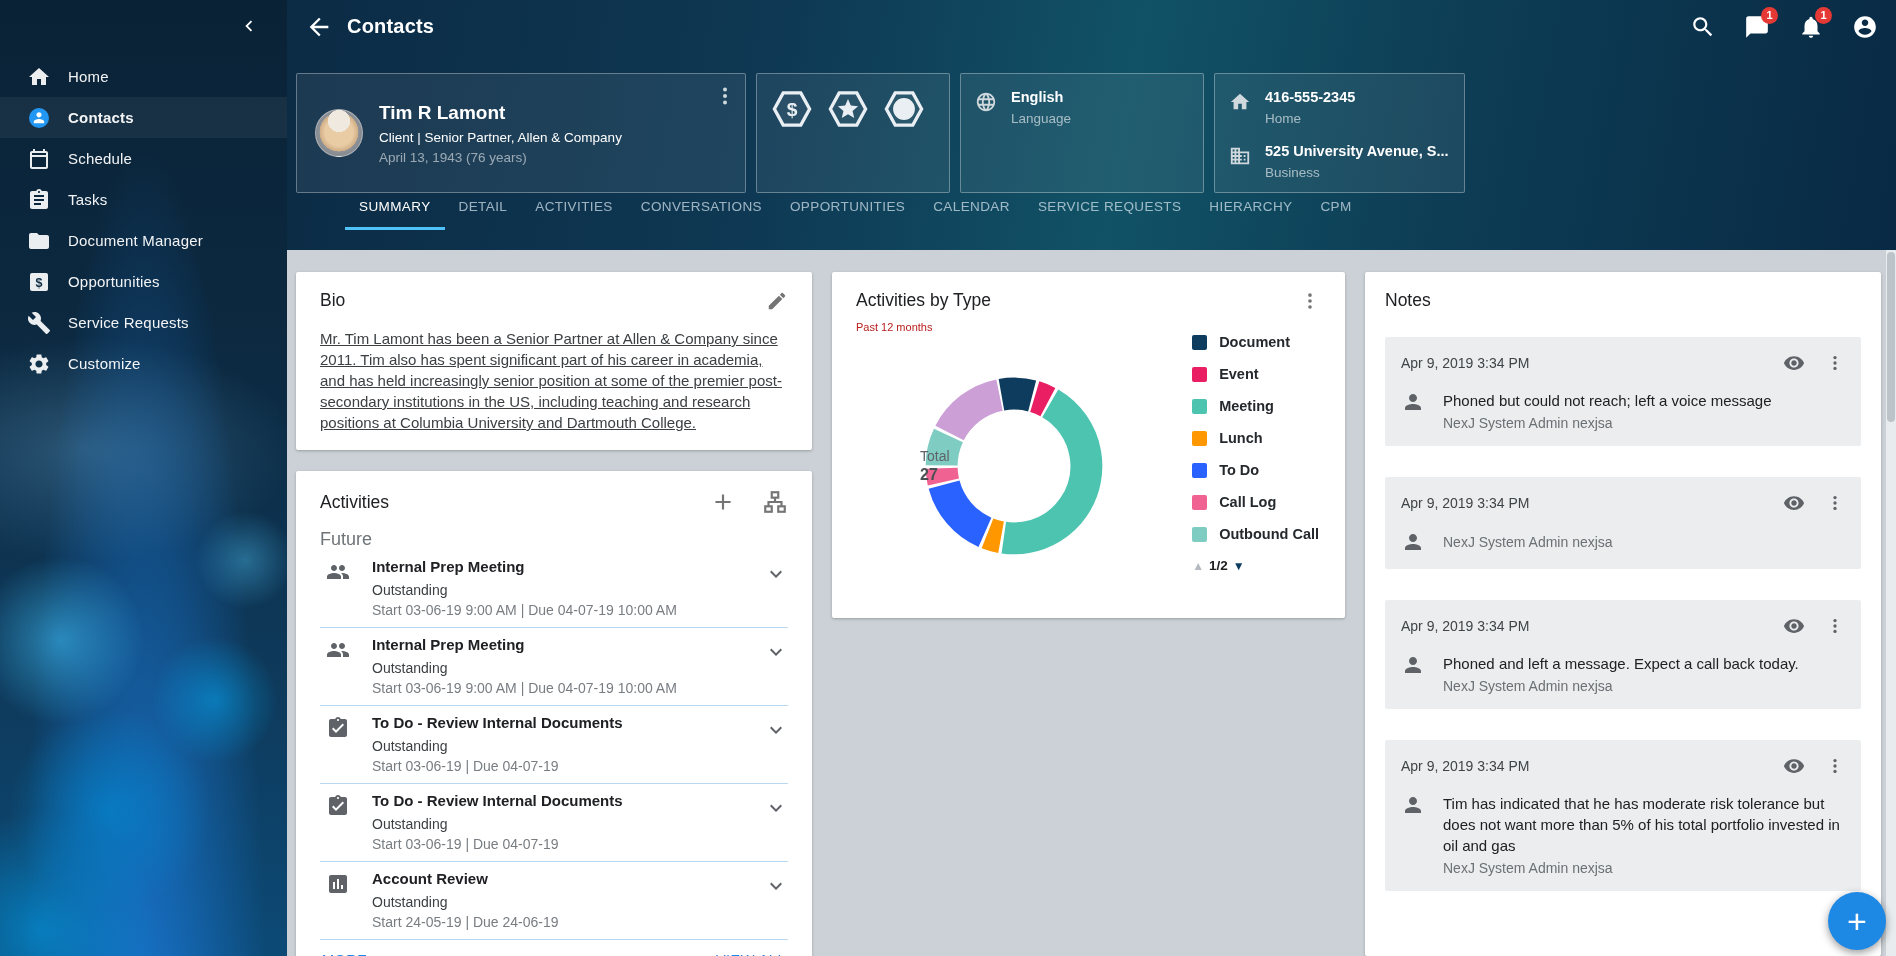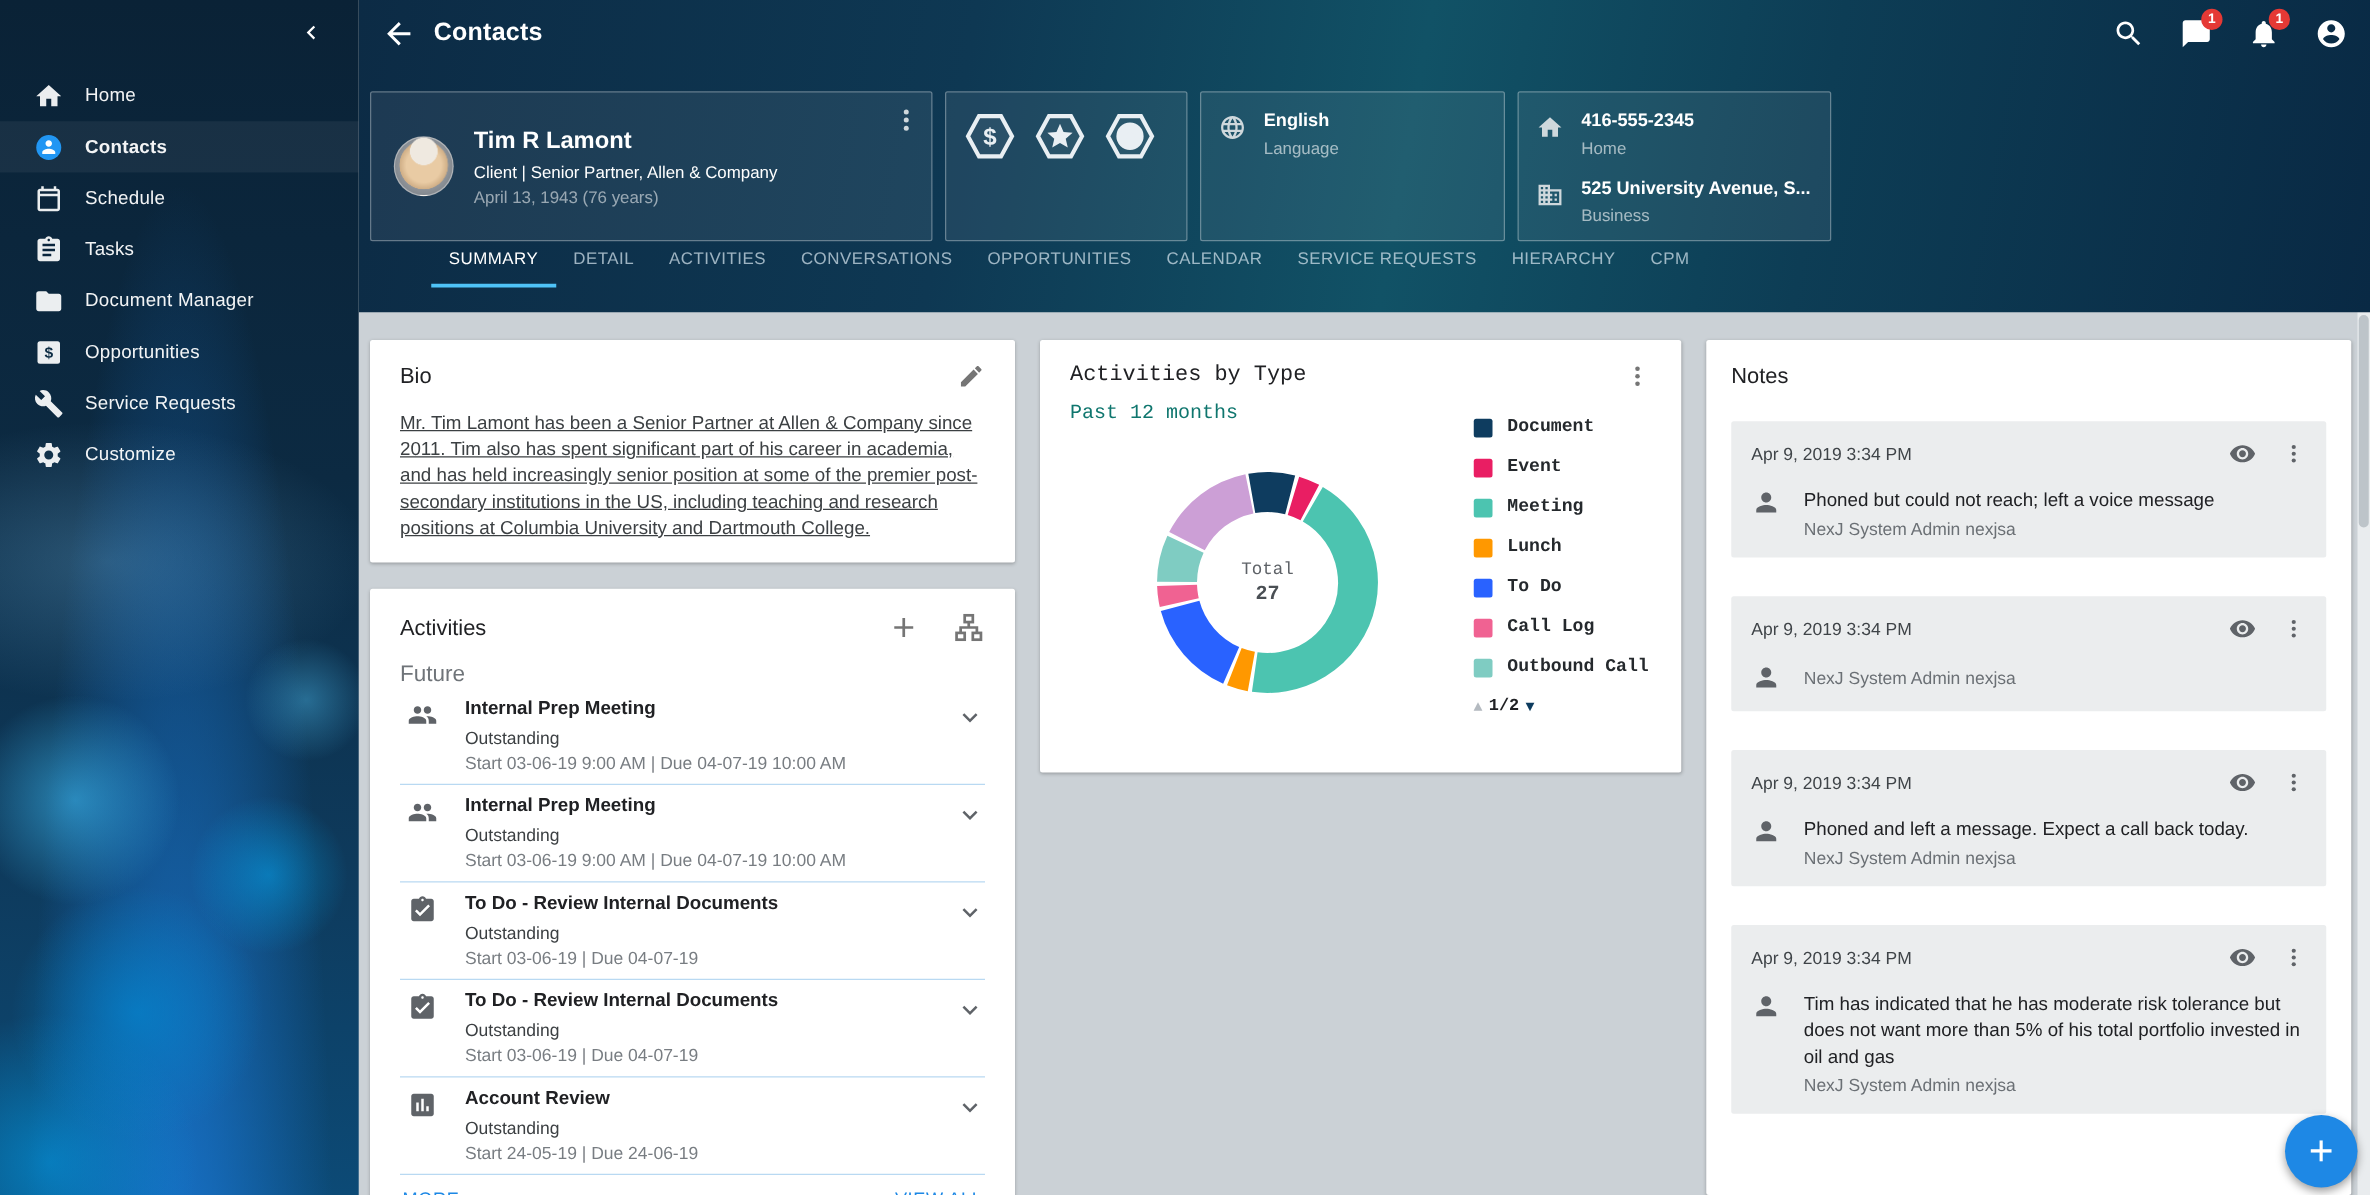--- a/index.html
+++ b/index.html
@@ -86,25 +86,25 @@
   .act-icon { width:24px; height:24px; color:#5f6368; margin:2px 22px 0 6px; flex-shrink:0; }
   .act-main { flex:1; }
   .act-title { font-size:15px; font-weight:700; color:#202124; line-height:18px; }
   .act-status { font-size:14px; color:#3c4043; margin-top:6px; line-height:17px; }
   .act-dates { font-size:14px; color:#787d82; margin-top:3px; line-height:17px; }
   .act-chevron { width:24px; height:24px; color:#5f6368; margin-top:4px; cursor:pointer; flex-shrink:0; }
   .act-footer { display:flex; justify-content:space-between; padding:12px 2px; }
   .link-btn { font-size:14.5px; font-weight:500; letter-spacing:.5px; color:#1d88e5; cursor:pointer; }
 
   
-  .chart-card { height:346px; padding:18px 24px; position:relative;font-family:Liberation Mono, monospace; }
+  .chart-card { height:346px; padding:18px 24px; position:relative; }
   .chart-head { display:flex; justify-content:space-between; align-items:flex-start; }
-  .chart-sub { font-size:16px; color:#0f766e; margin-top:9px; }
+  .chart-sub { font-size:11px; color:#b91c1c; margin-top:9px; }
   .donut-wrap { position:absolute; left:88px; top:100px; width:188px; height:188px; }
-  .donut-center { position:absolute; inset:0; display:flex; flex-direction:column; align-items:center; justify-content:center; }
+  .donut-center { position:absolute; inset:0; display:flex; flex-direction:column; justify-content:center; }
   .donut-center .t1 { font-size:14px; color:#5f6368; }
   .donut-center .t2 { font-size:16px; font-weight:700; color:#4a4f54; margin-top:2px; }
   .legend { position:absolute; top:54px; right:26px; }
   .legend-row { display:flex; align-items:center; height:32px; }
   .swatch { width:15px; height:15px; border-radius:2px; margin-right:12px; flex-shrink:0; }
   .legend-label { font-size:14.5px; font-weight:700; color:#25292d; }
   .pager { display:flex; align-items:center; margin-top:8px; font-size:13.5px; color:#202124; }
   .pager .up { color:#b4bac0; font-size:12px; margin-right:5px; cursor:pointer; }
   .pager .down { color:#0d3b5e; font-size:12px; margin-left:5px; cursor:pointer; }
   .pager .page { font-weight:700; }

